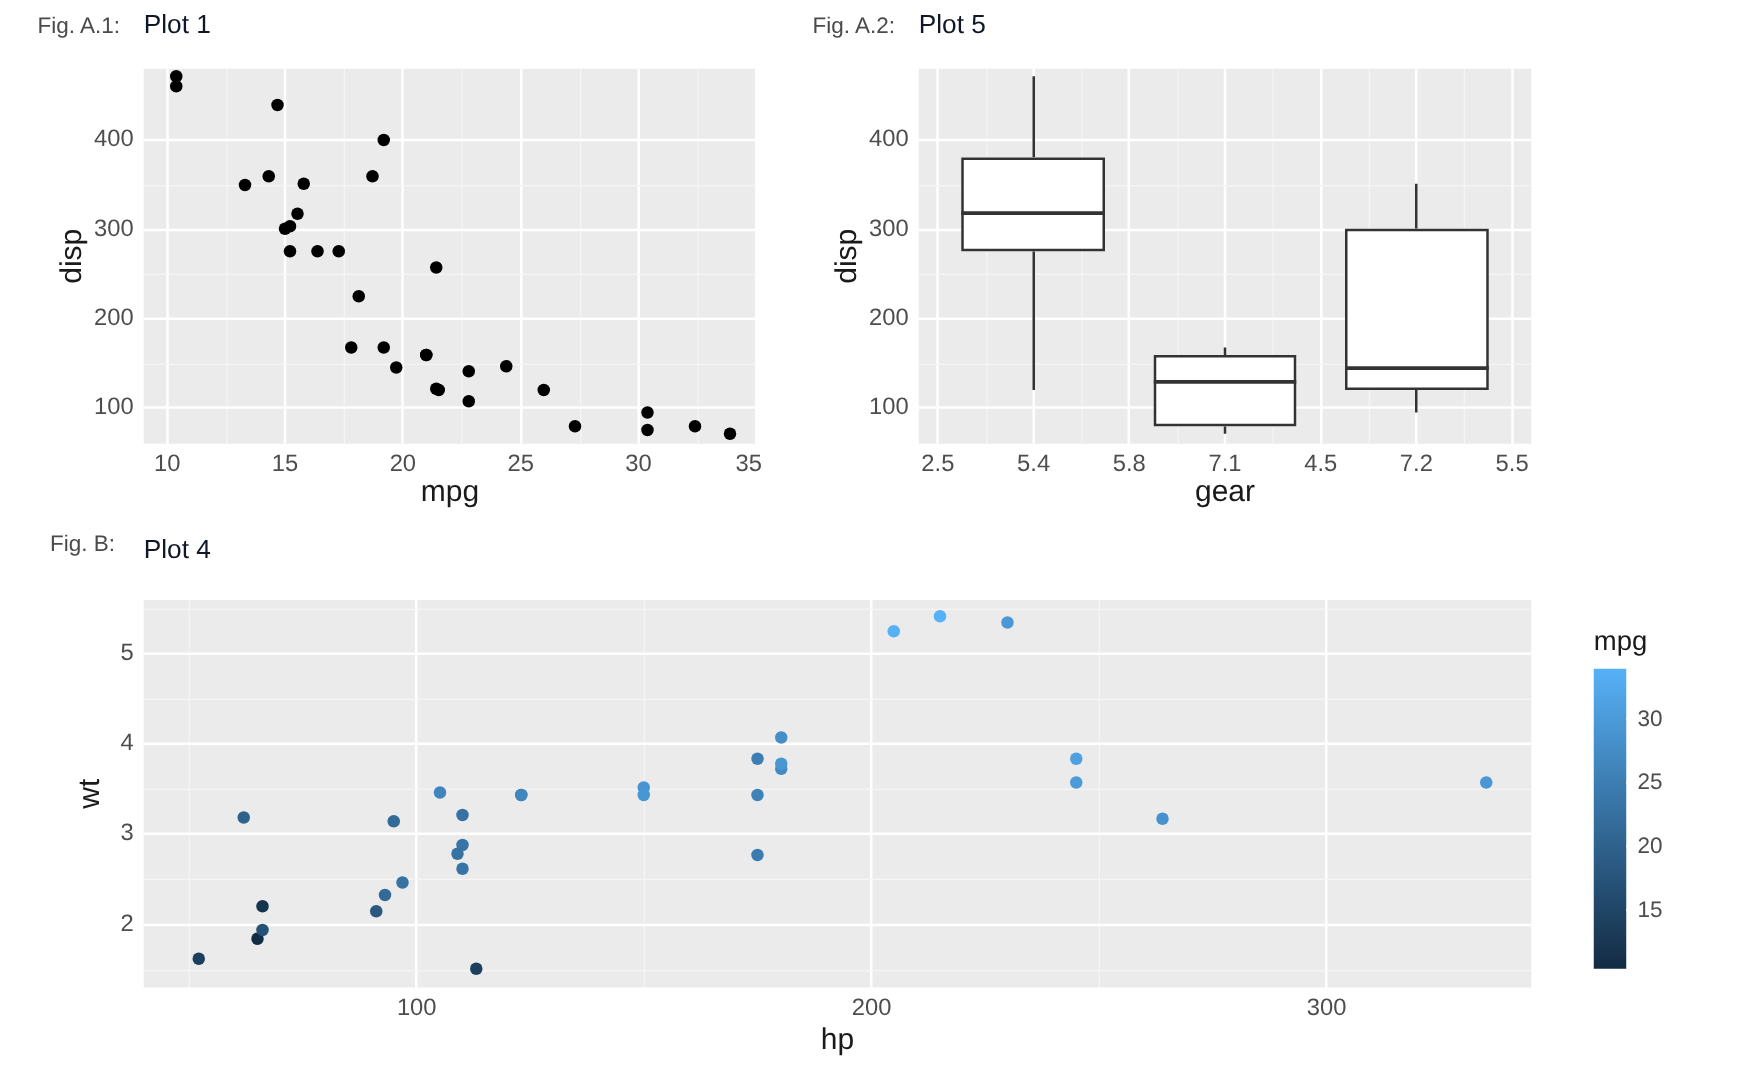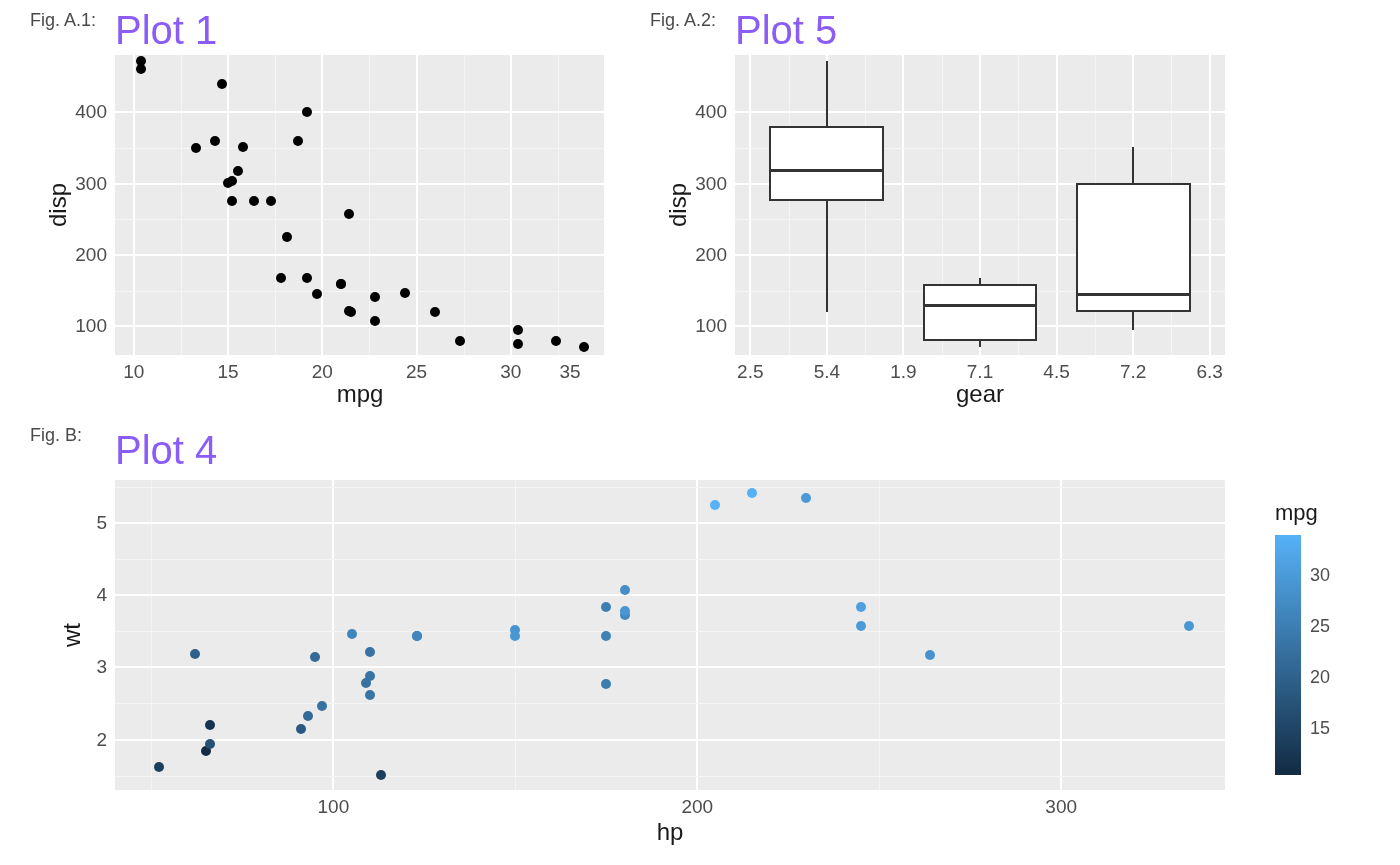--- a/index.html
+++ b/index.html
@@ -1,17 +1,17 @@
 <!DOCTYPE html>
 <html><head>
 <meta charset="utf-8">
 <style>
   html,body{margin:0;padding:0;width:1400px;height:865px;font-family:Arial,Helvetica,sans-serif;background:#fff;color:#1a1a1a}
   .fig-label{font-size:18px;color:#4a4a4a;position:absolute}
-  .title{font-size:40px;color:#8b5cf6;position:absolute}
+  .title{font-size:21px;color:#0f172a;position:absolute}
   .axis-label{font-size:24px;color:#1a1a1a}
   .tick-label{font-size:19px;color:#4d4d4d}
   .panel{background:#ebebeb;position:absolute}
   .grid-major-v{position:absolute;top:0;bottom:0;width:2px;background:#fff}
   .grid-major-h{position:absolute;left:0;right:0;height:2px;background:#fff}
   .grid-minor-v{position:absolute;top:0;bottom:0;width:1px;background:#f5f5f5}
   .grid-minor-h{position:absolute;left:0;right:0;height:1px;background:#f5f5f5}
   .pt{position:absolute;width:10px;height:10px;border-radius:50%;background:#000;transform:translate(-50%,-50%)}
   .pt3{position:absolute;width:10px;height:10px;border-radius:50%;transform:translate(-50%,-50%)}
   .box{position:absolute;background:#fff;border:2px solid #333;box-sizing:border-box}
@@ -82,21 +82,21 @@
       <div class="pt" style="left: 113.077px; top: 127.857px;"></div>
       <div class="pt" style="left: 233.692px; top: 256.429px;"></div>
     </div>
 </div>
 <div id="a1-xticks">
     <div class="tick-label" style="position: absolute; left: 133.846px; top: 361px; transform: translateX(-50%);">10</div>
     <div class="tick-label" style="position: absolute; left: 228.077px; top: 361px; transform: translateX(-50%);">15</div>
     <div class="tick-label" style="position: absolute; left: 322.308px; top: 361px; transform: translateX(-50%);">20</div>
     <div class="tick-label" style="position: absolute; left: 416.538px; top: 361px; transform: translateX(-50%);">25</div>
     <div class="tick-label" style="position: absolute; left: 510.769px; top: 361px; transform: translateX(-50%);">30</div>
-    <div class="tick-label" style="position: absolute; left: 570px; top: 361px; transform: translateX(-50%);">35</div>
+    <div class="tick-label" style="position: absolute; left: 599px; top: 361px; transform: translateX(-50%);">35</div>
   </div>
 <div id="a1-yticks">
     <div class="tick-label" style="position: absolute; left: 107px; top: 326.429px; transform: translate(-100%, -50%);">100</div>
     <div class="tick-label" style="position: absolute; left: 107px; top: 255px; transform: translate(-100%, -50%);">200</div>
     <div class="tick-label" style="position: absolute; left: 107px; top: 183.571px; transform: translate(-100%, -50%);">300</div>
     <div class="tick-label" style="position: absolute; left: 107px; top: 112.143px; transform: translate(-100%, -50%);">400</div>
   </div>
 <div class="axis-label" style="position:absolute;left:115px;top:380px;width:490px;text-align:center">mpg</div>
 <div class="axis-label" style="position:absolute;left:44px;top:55px;height:300px;writing-mode:vertical-rl;transform:rotate(180deg);text-align:center">disp</div>
 
@@ -137,36 +137,36 @@
       <div class="box-median" style="left: 187.578px; width: 114.844px; top: 248.5px;"></div>
       <div class="whisker" style="left: 397.125px; top: 92.1429px; height: 35.7143px;"></div>
       <div class="whisker" style="left: 397.125px; top: 257.143px; height: 17.8571px;"></div>
       <div class="box" style="left: 340.703px; width: 114.844px; top: 127.857px; height: 129.286px;"></div>
       <div class="box-median" style="left: 340.703px; width: 114.844px; top: 237.786px;"></div>
     </div>
 </div>
 <div id="a2-xticks">
     <div class="tick-label" style="position: absolute; left: 750.312px; top: 361px; transform: translateX(-50%);">2.5</div>
     <div class="tick-label" style="position: absolute; left: 826.875px; top: 361px; transform: translateX(-50%);">5.4</div>
-    <div class="tick-label" style="position: absolute; left: 903.438px; top: 361px; transform: translateX(-50%);">1.9</div>
+    <div class="tick-label" style="position: absolute; left: 903.438px; top: 361px; transform: translateX(-50%);">5.8</div>
     <div class="tick-label" style="position: absolute; left: 980px; top: 361px; transform: translateX(-50%);">7.1</div>
     <div class="tick-label" style="position: absolute; left: 1056.56px; top: 361px; transform: translateX(-50%);">4.5</div>
     <div class="tick-label" style="position: absolute; left: 1133.12px; top: 361px; transform: translateX(-50%);">7.2</div>
-    <div class="tick-label" style="position: absolute; left: 1209.69px; top: 361px; transform: translateX(-50%);">6.3</div>
+    <div class="tick-label" style="position: absolute; left: 1209.69px; top: 361px; transform: translateX(-50%);">5.5</div>
   </div>
 <div id="a2-yticks">
     <div class="tick-label" style="position: absolute; left: 727px; top: 326.429px; transform: translate(-100%, -50%);">100</div>
     <div class="tick-label" style="position: absolute; left: 727px; top: 255px; transform: translate(-100%, -50%);">200</div>
     <div class="tick-label" style="position: absolute; left: 727px; top: 183.571px; transform: translate(-100%, -50%);">300</div>
     <div class="tick-label" style="position: absolute; left: 727px; top: 112.143px; transform: translate(-100%, -50%);">400</div>
   </div>
 <div class="axis-label" style="position:absolute;left:735px;top:380px;width:490px;text-align:center">gear</div>
 <div class="axis-label" style="position:absolute;left:664px;top:55px;height:300px;writing-mode:vertical-rl;transform:rotate(180deg);text-align:center">disp</div>
 
-<div class="fig-label" style="left:30px;top:425px">Fig. B:</div>
+<div class="fig-label" style="left:40px;top:425px">Fig. B:</div>
 <div class="title" style="left:115px;top:428px">Plot 4</div>
 
 <div id="panelB" class="panel" style="left:115px;top:480px;width:1110px;height:310px">
   <div id="b-grid">
       <div class="grid-minor-v" style="left: 400.328px;"></div>
       <div class="grid-minor-v" style="left: 764.262px;"></div>
       <div class="grid-minor-v" style="left: 36.3934px;"></div>
       <div class="grid-major-v" style="left: 217.361px;"></div>
       <div class="grid-major-v" style="left: 581.295px;"></div>
       <div class="grid-major-v" style="left: 945.23px;"></div>

